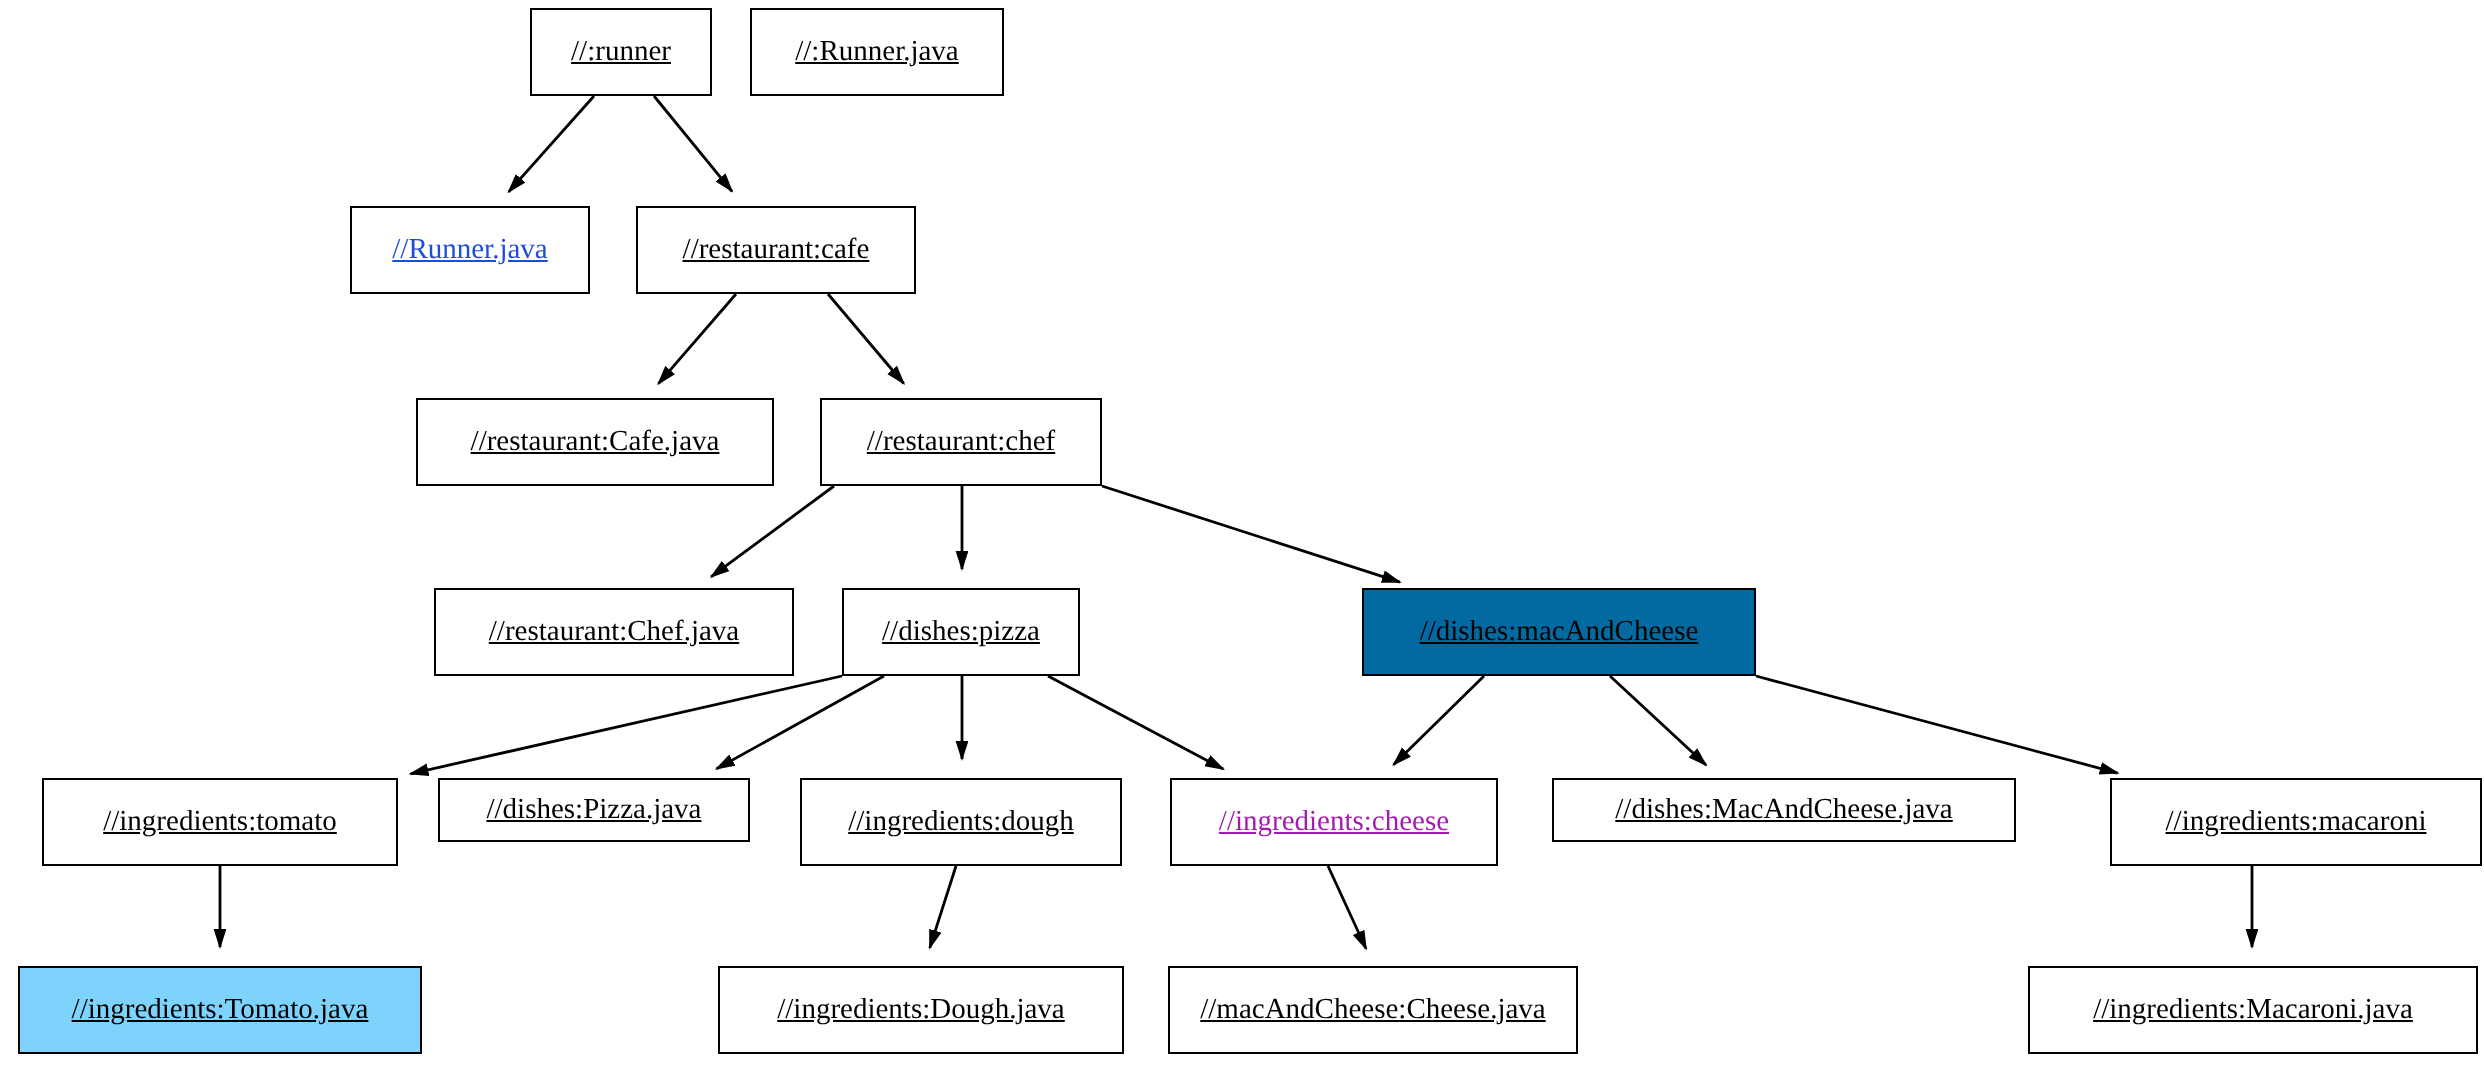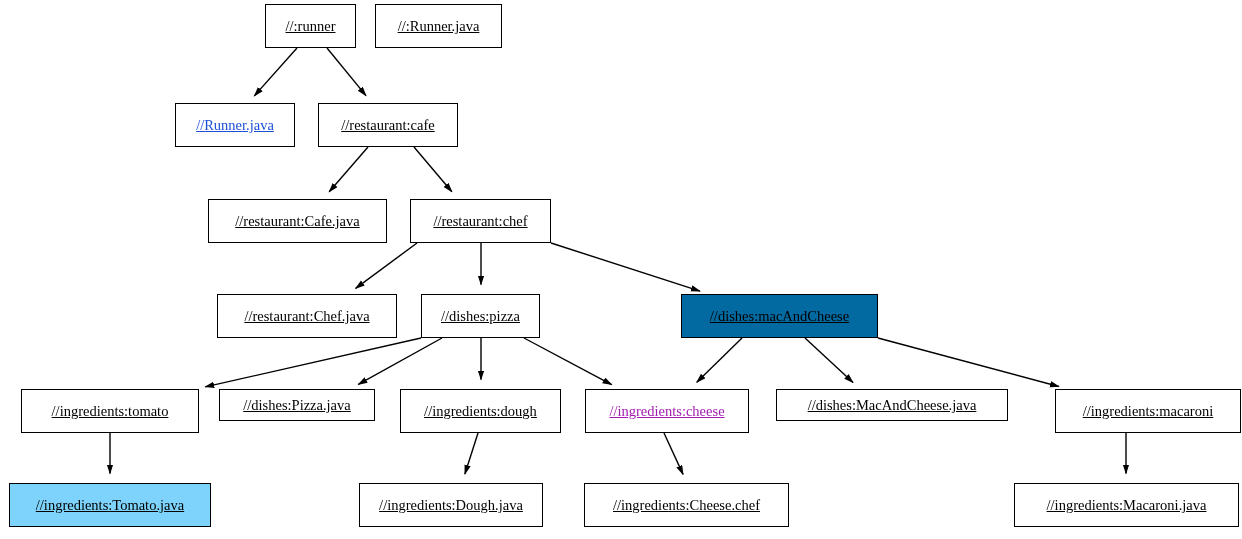--- a/index.html
+++ b/index.html
@@ -117,24 +117,24 @@
       </div>
       <div class="gnode" style="left: 776px; top: 389px; width: 232px; height: 32px; border-color: rgb(0, 0, 0); background: rgb(255, 255, 255);">
         <span class="gnode-label" style="color: rgb(0, 0, 0);">//dishes:MacAndCheese.java</span>
       </div>
       <div class="gnode" style="left: 1032px; top: 389px; width: 186px; height: 44px; border-color: rgb(0, 0, 0); background: rgb(255, 255, 255); margin-left: 23px;">
         <span class="gnode-label" style="color: rgb(0, 0, 0);">//ingredients:macaroni</span>
       </div>
       <div class="gnode" style="left: 9px; top: 483px; width: 202px; height: 44px; border-color: rgb(0, 0, 0); background: #7dd3fc;">
         <span class="gnode-label" style="color: rgb(0, 0, 0);">//ingredients:Tomato.java</span>
       </div>
-      <div class="gnode" style="left: 359px; top: 483px; width: 184px; height: 44px; border-color: rgb(0, 0, 0); background: rgb(255, 255, 255);">
+      <div class="gnode" style="left: 359px; top: 483px; width: 203px; height: 44px; border-color: rgb(0, 0, 0); background: rgb(255, 255, 255);">
         <span class="gnode-label" style="color: rgb(0, 0, 0);">//ingredients:Dough.java</span>
       </div>
       <div class="gnode" style="left: 584px; top: 483px; width: 205px; height: 44px; border-color: rgb(0, 0, 0); background: rgb(255, 255, 255);">
-        <span class="gnode-label" style="color: rgb(0, 0, 0);">//ingredients:Cheese.chef</span>
+        <span class="gnode-label" style="color: rgb(0, 0, 0);">//macAndCheese:Cheese.java</span>
       </div>
       <div class="gnode" style="left: 1014px; top: 483px; width: 225px; height: 44px; border-color: rgb(0, 0, 0); background: rgb(255, 255, 255); align-items: center;">
         <span class="gnode-label" style="color: rgb(0, 0, 0);">//ingredients:Macaroni.java</span>
       </div>
     </div>
 
 </div>
 
 </body></html>

